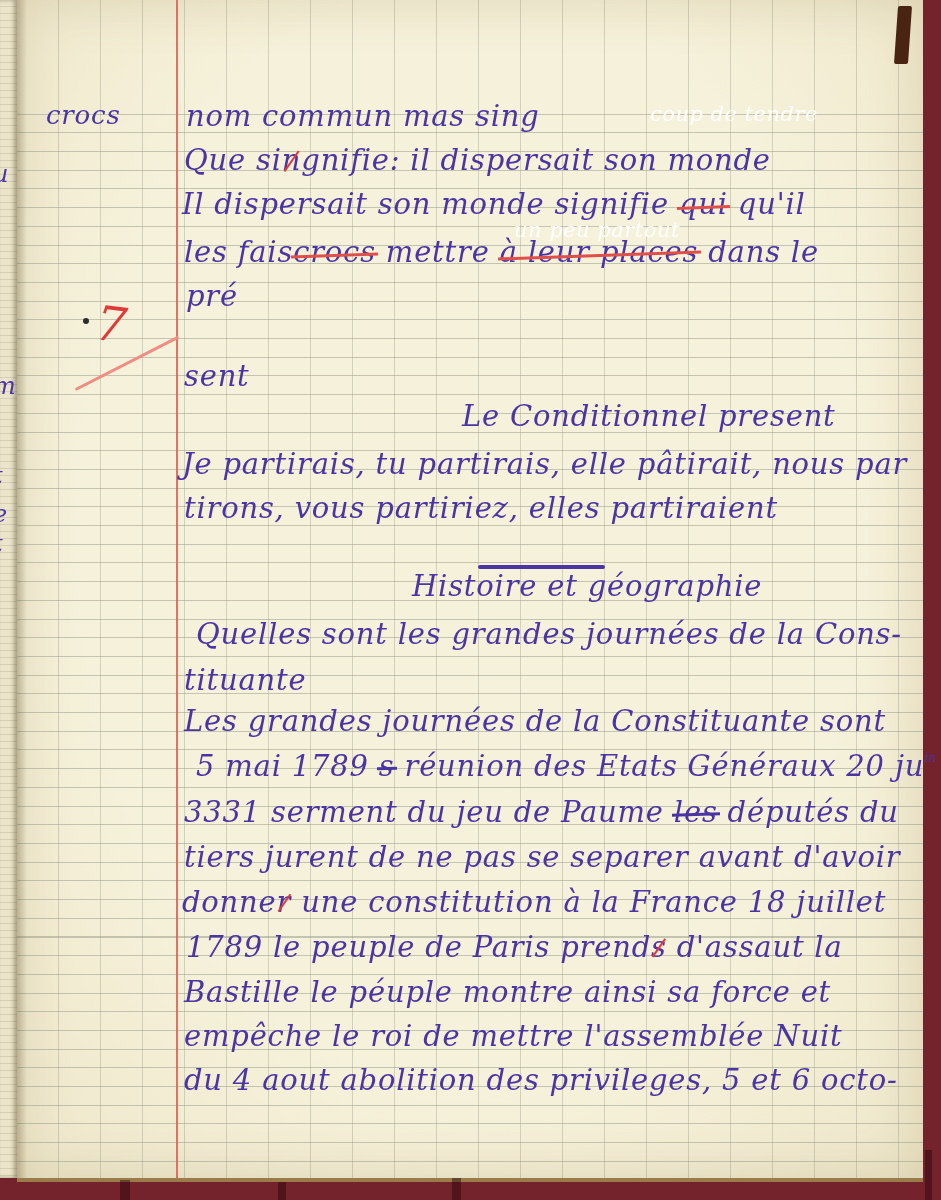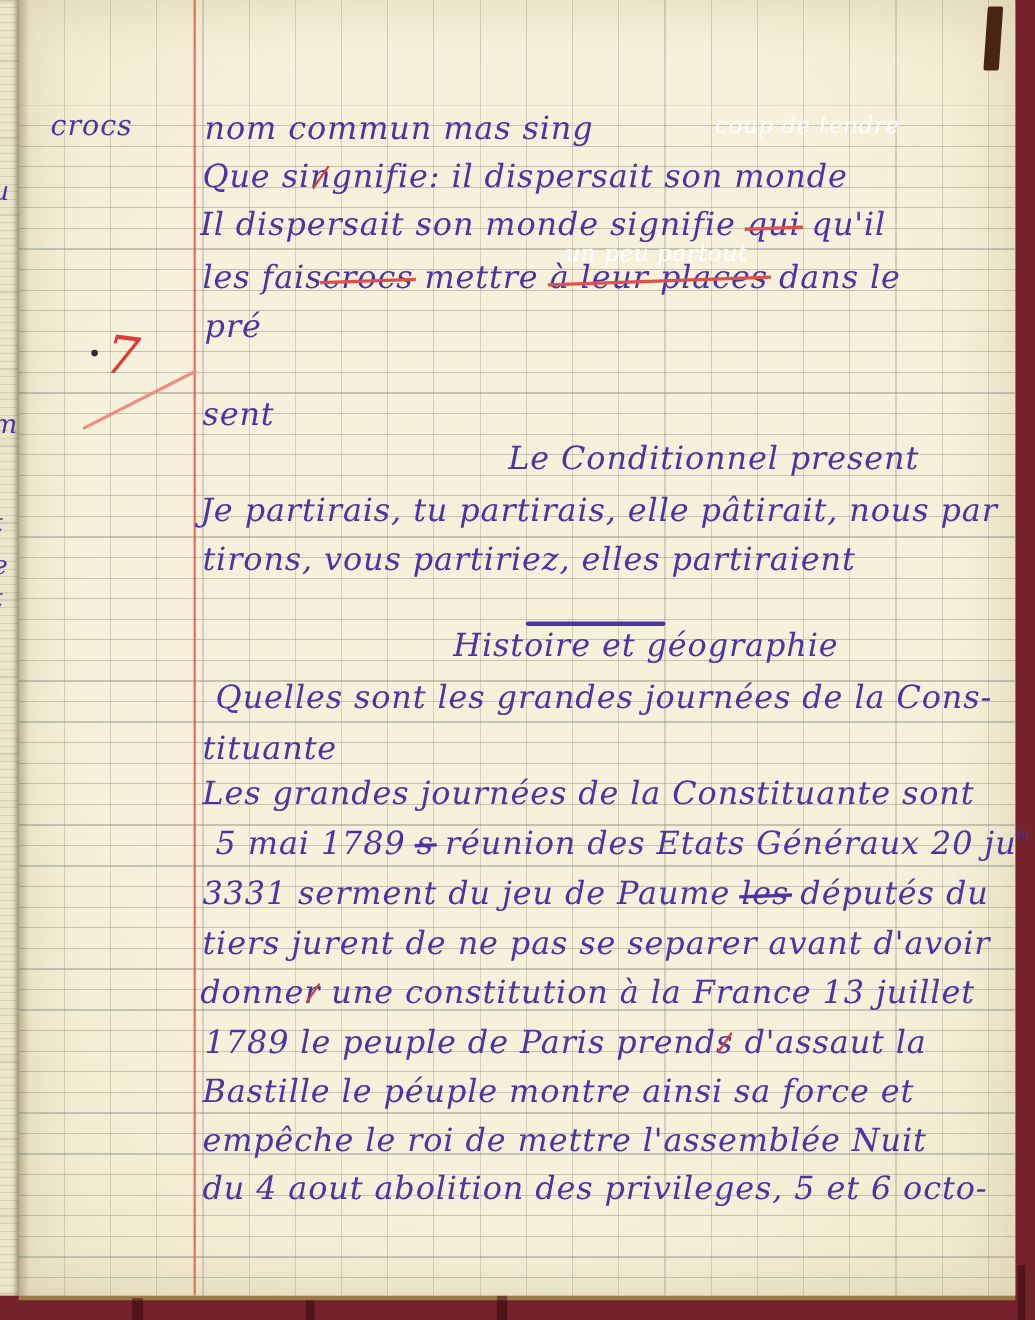--- a/index.html
+++ b/index.html
@@ -138,21 +138,21 @@
     <div class="hw" style="left:196px;top:620px">Quelles sont les grandes journées de la Cons-</div>
     <div class="hw" style="left:184px;top:666px">tituante</div>
     <div class="hw" style="left:184px;top:707px">Les grandes journées de la Constituante sont</div>
 
     <div class="hw" style="left:196px;top:752px"><span>5 mai 1789 </span><span class="st-ink">s</span><span> réunion des Etats Généraux 20 ju</span><span class="sup">in</span></div>
 
     <div class="hw" style="left:184px;top:798px"><span>3331 serment du jeu de Paume </span><span class="st-ink">les</span><span> députés du</span></div>
 
     <div class="hw" style="left:184px;top:843px">tiers jurent de ne pas se separer avant d'avoir</div>
 
-    <div class="hw" style="left:182px;top:888px"><span>donne</span><span class="xslash">r</span><span> une constitution à la France 13 juillet</span></div>
+    <div class="hw" style="left:182px;top:888px"><span>donne</span><span class="xslash">r</span><span> une constitution à la France 18 juillet</span></div>
 
     <div class="hw" style="left:186px;top:933px"><span>1789 le peuple de Paris prend</span><span class="xslash">s</span><span> d'assaut la</span></div>
 
     <div class="hw" style="left:184px;top:978px">Bastille le péuple montre ainsi sa force et</div>
     <div class="hw" style="left:184px;top:1022px">empêche le roi de mettre l'assemblée Nuit</div>
     <div class="hw" style="left:184px;top:1066px">du 4 aout abolition des privileges, 5 et 6 octo-</div>
 
   </div>
 </div>
 

